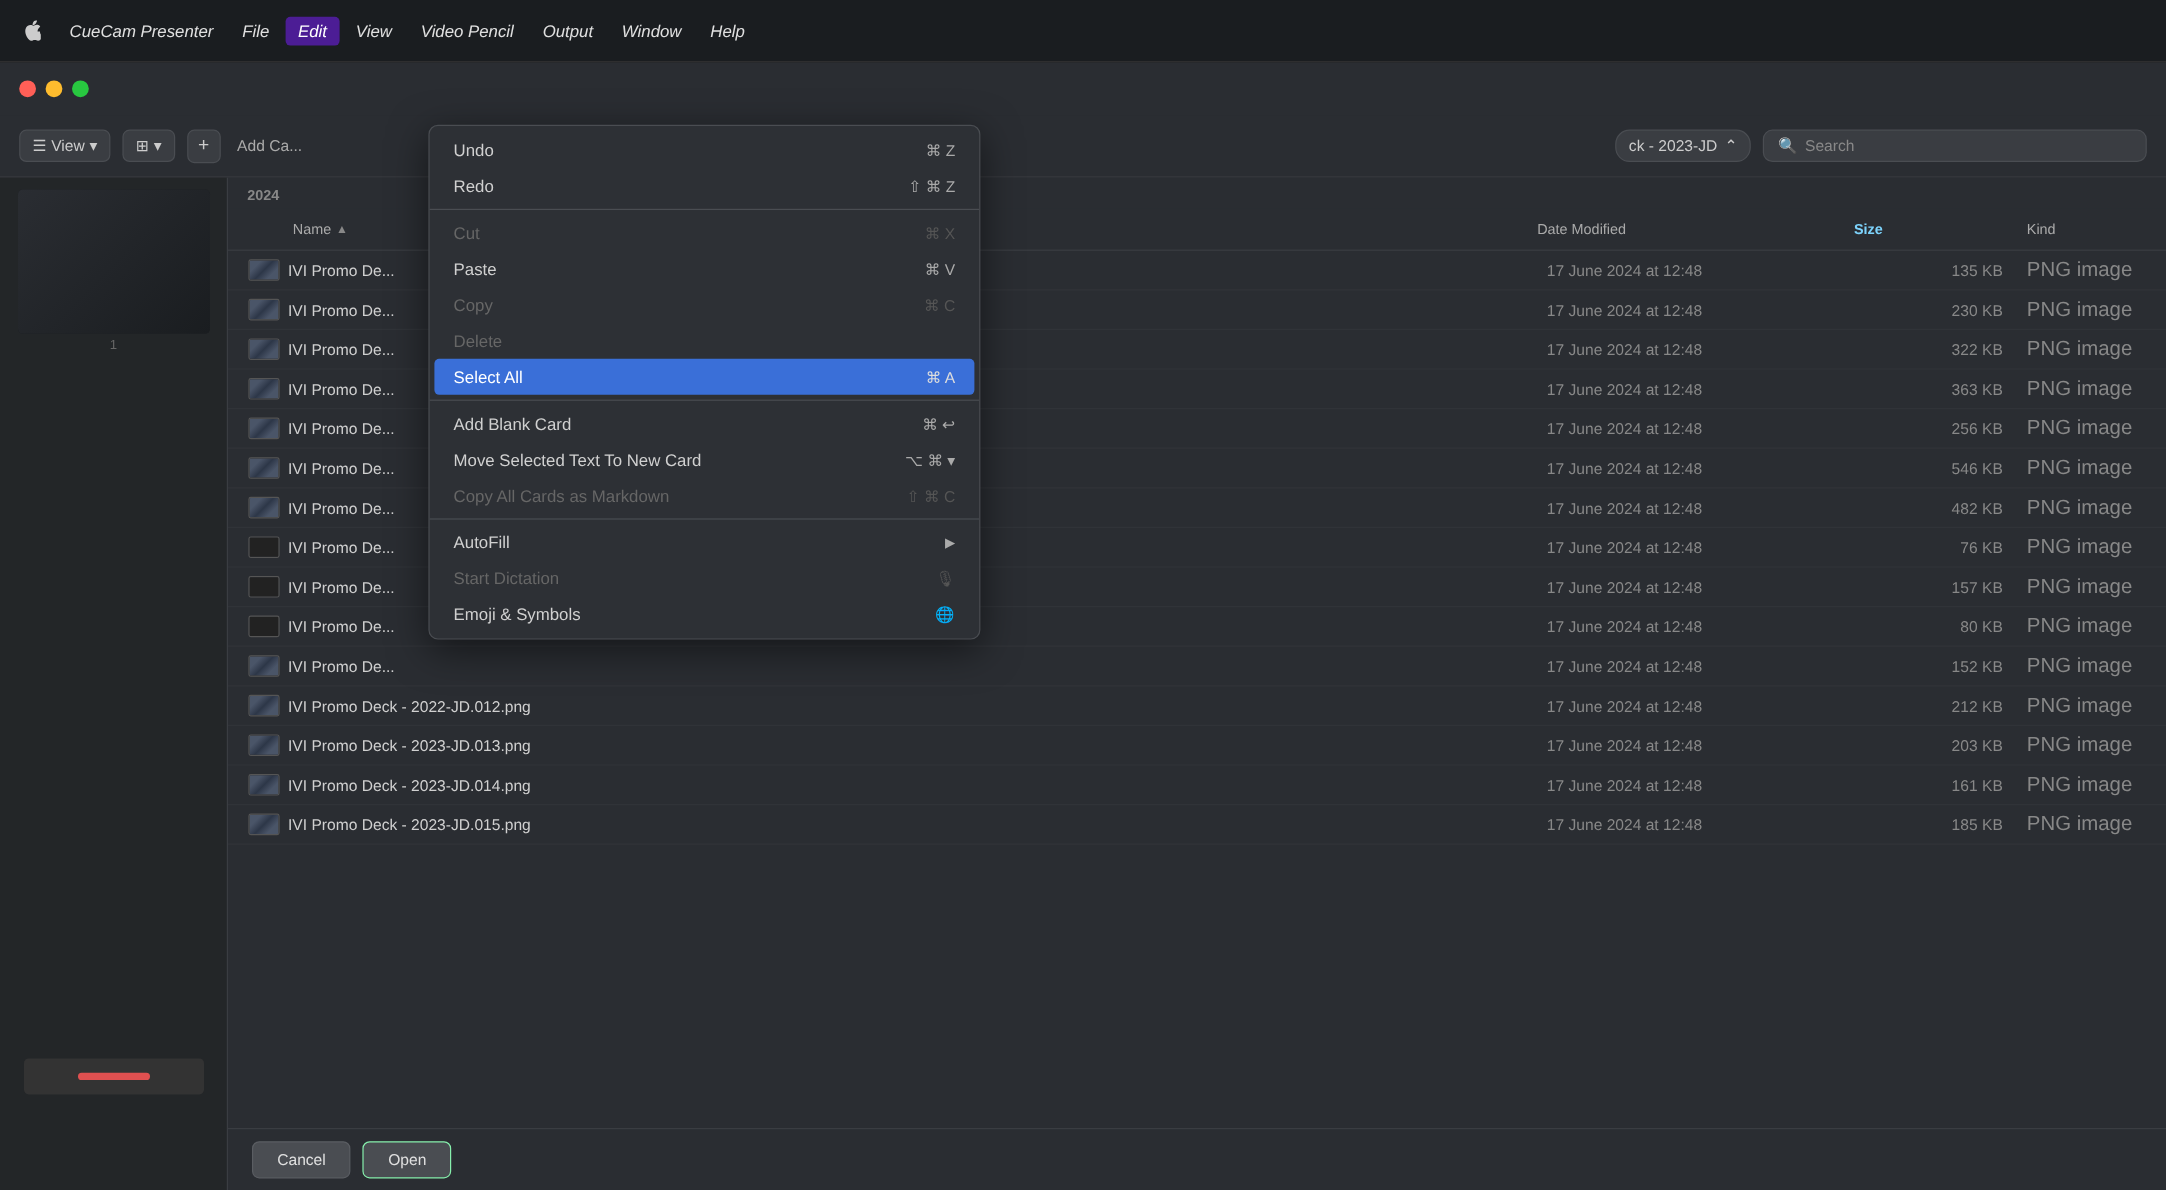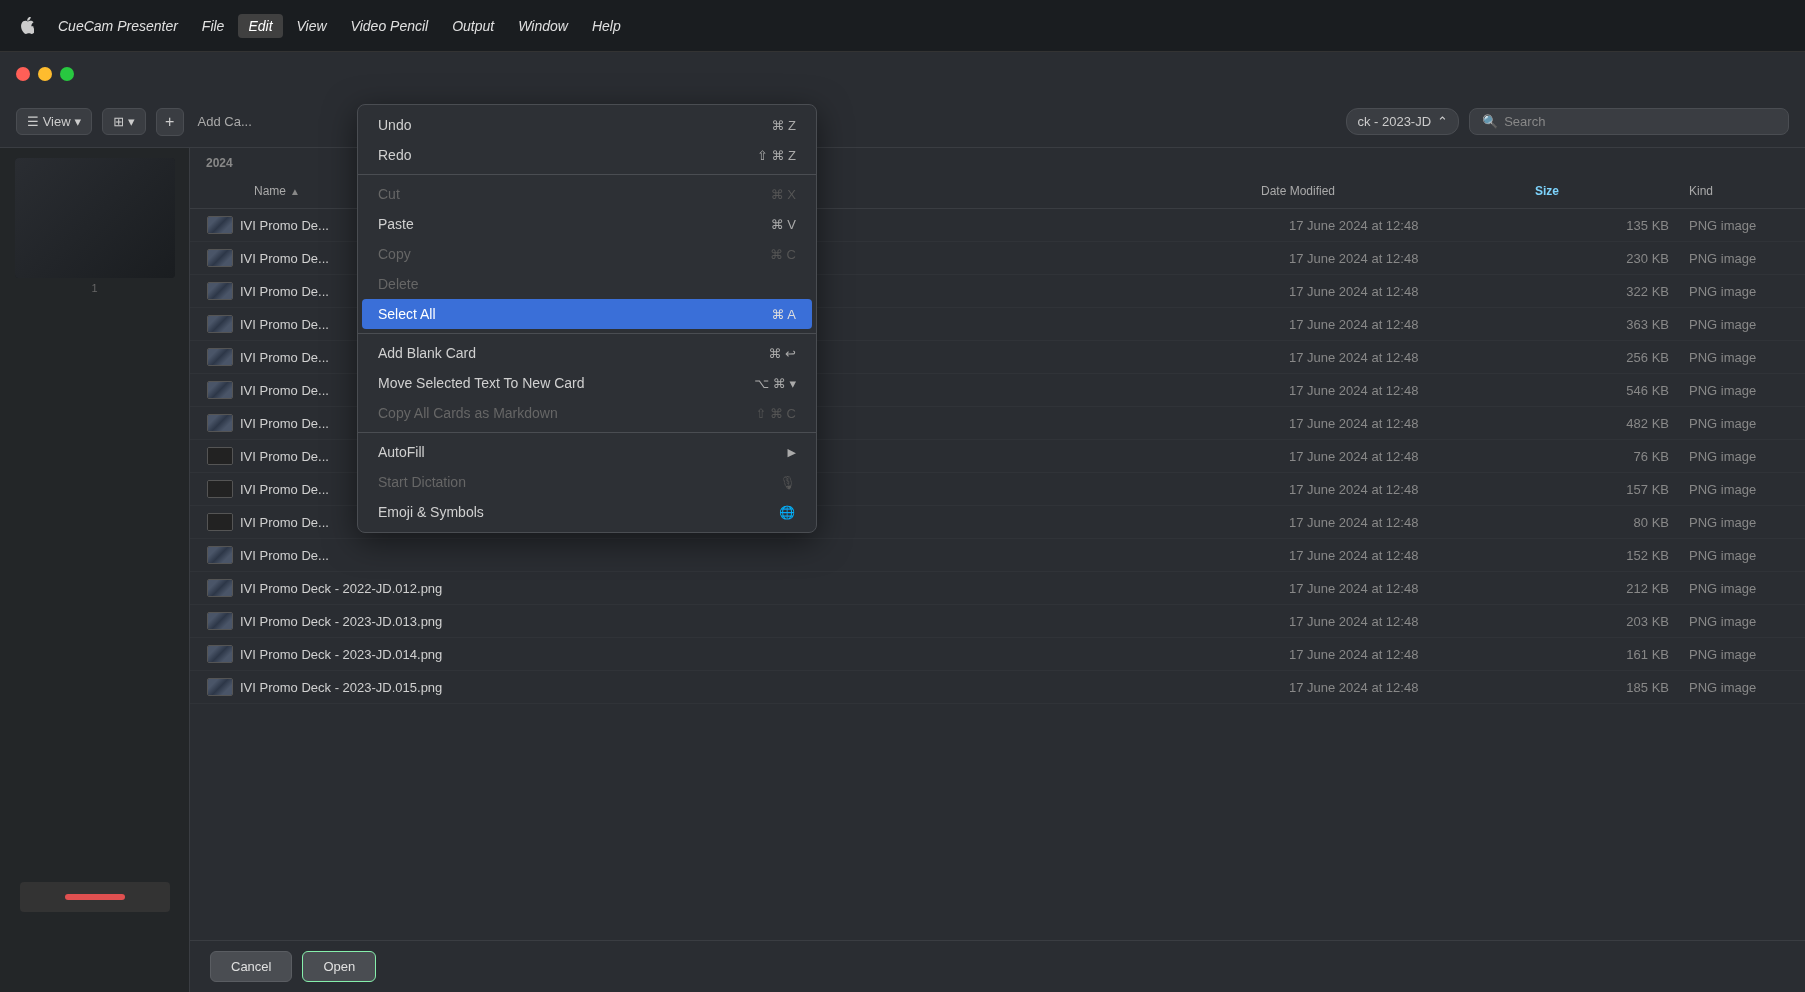--- a/index.html
+++ b/index.html
@@ -37,21 +37,21 @@
     }
     .menu-item {
       padding: 4px 10px;
       color: #e0e0e0;
       font-size: 14px;
       border-radius: 4px;
       cursor: pointer;
       font-style: italic;
     }
     .menu-item.active {
-      background: #404040;
+      background: #4c1d95;
       color: white;
     }
 
     
     .main-window {
       position: absolute;
       top: 52px;
       left: 0;
       right: 0;
       bottom: 0;
@@ -186,21 +186,21 @@
       position: relative;
     }
 
     
     .file-header {
       display: flex;
       align-items: center;
       background: #2a2d32;
       border-bottom: 1px solid #3a3d42;
       padding: 6px 16px;
-      gap: 14px;
+      gap: 4px;
     }
     .fh-name {
       flex: 1;
       color: #aaa;
       font-size: 12px;
       font-weight: 500;
       display: flex;
       align-items: center;
       gap: 4px;
     }
@@ -281,21 +281,21 @@
     .file-size {
       width: 120px;
       color: #888;
       font-size: 13px;
       text-align: right;
       flex-shrink: 0;
     }
     .file-kind {
       width: 120px;
       color: #888;
-      font-size: 13px;
+      font-size: 17px;
       padding-left: 20px;
       flex-shrink: 0;
     }
 
     
     .bottom-bar {
       height: 52px;
       background: #2a2d32;
       border-top: 1px solid #3a3d42;
       display: flex;

